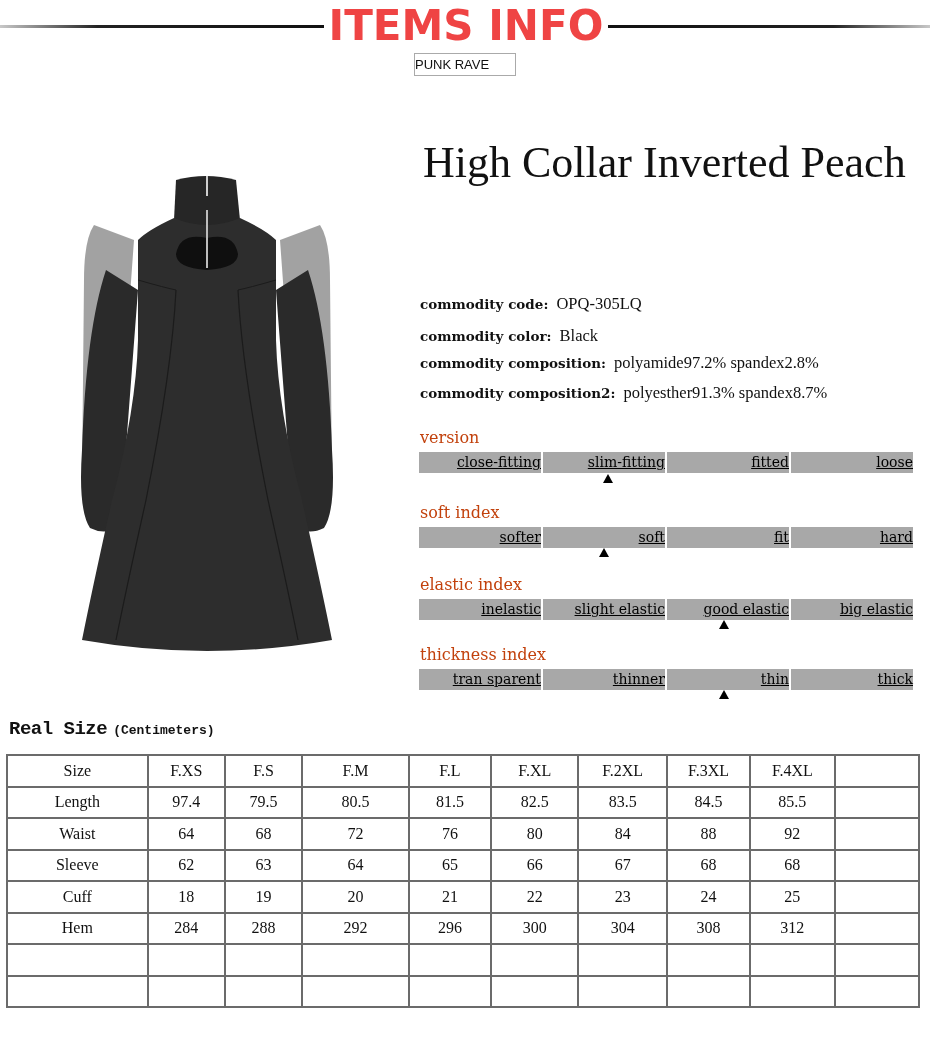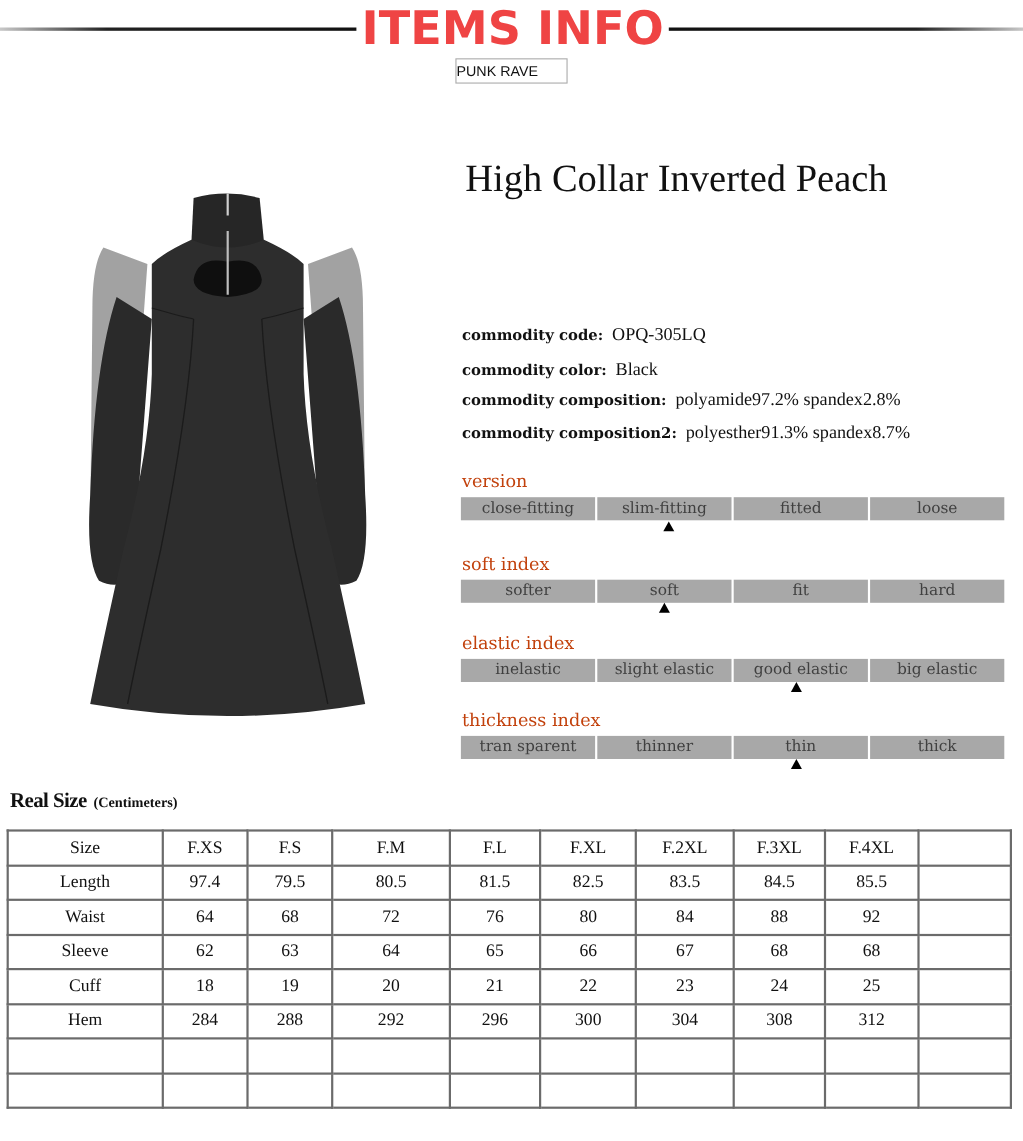--- a/index.html
+++ b/index.html
@@ -14,36 +14,36 @@
     font-family: "DejaVu Sans", sans-serif; font-weight: bold; font-size: 42px; line-height: 52px; letter-spacing: 0px; color: #ef4444; }
   .brand-badge { position: absolute; left: 414px; top: 53px; width: 102px; height: 23px;
     border: 1px solid #aaa; font-family: "Liberation Sans", sans-serif;
     font-size: 13px; line-height: 21px; color: #111; }
 
   
   .dress { position: absolute; left: 76px; top: 170px; width: 262px; height: 490px; }
 
   
   .prod-title { position: absolute; left: 423px; top: 140px; width: 500px;
-    font-family: "Liberation Serif", serif; font-size: 35px; line-height: 46px; color: #111; }
+    font-family: "Liberation Serif", serif; font-size: 44px; line-height: 46px; color: #111; }
 
   
   .spec-row { position: absolute; left: 420px; font-size: 16px; white-space: nowrap; }
   .spec-label { font-family: "DejaVu Serif", serif; font-weight: bold; font-size: 13.5px; margin-right: 8px; }
   .spec-val { font-family: "Liberation Serif", serif; font-size: 16.5px; }
 
   
   .idx-title { position: absolute; left: 420px; font-family: "DejaVu Serif", serif; font-size: 16px; color: #c2410c; }
   .idx-bar { position: absolute; left: 419px; width: 494px; height: 21px; display: flex; gap: 2px; }
-  .idx-cell { flex: 1; background: #a8a8a8; text-align: center; font-family: "DejaVu Serif", serif;
-    font-size: 14px; line-height: 21px; color: #404040; }
+  .idx-cell { flex: 1; background: #a8a8a8; text-align: right; font-family: "DejaVu Serif", serif;
+    font-size: 14px; line-height: 21px; color: #000000; text-decoration: underline; }
   .marker { position: absolute; width: 0; height: 0; border-left: 5px solid transparent; border-right: 5px solid transparent; border-bottom: 9px solid #000; }
 
   
-  .rs-title { position: absolute; left: 9px; top: 718px; font-family: Liberation Serif, serif; font-weight: bold; font-size: 19px; letter-spacing: -0.5px; }
+  .rs-title { position: absolute; left: 9px; top: 718px; font-family: Liberation Mono, monospace; font-weight: bold; font-size: 19px; letter-spacing: -0.5px; }
   .rs-unit { font-size: 13px; margin-left: 6px; letter-spacing: 0; }
   table.size-tbl { position: absolute; left: 6px; top: 754px; border-collapse: collapse; width: 914px; }
   table.size-tbl td { border: 2px solid #6b6b6b; height: 31.5px; text-align: center; font-family: "Liberation Serif", serif; font-size: 16px; color: #111; padding: 0; }
 </style>
 </head>
 <body>
 
 <div class="hdr-line left"></div>
 <div class="hdr-title">ITEMS INFO</div>
 <div class="hdr-line right"></div>

